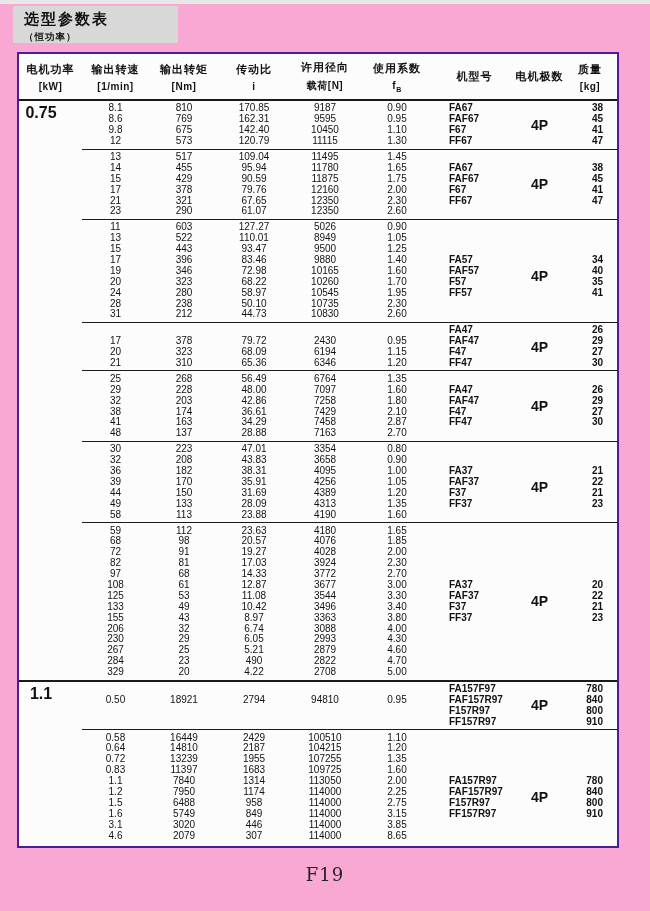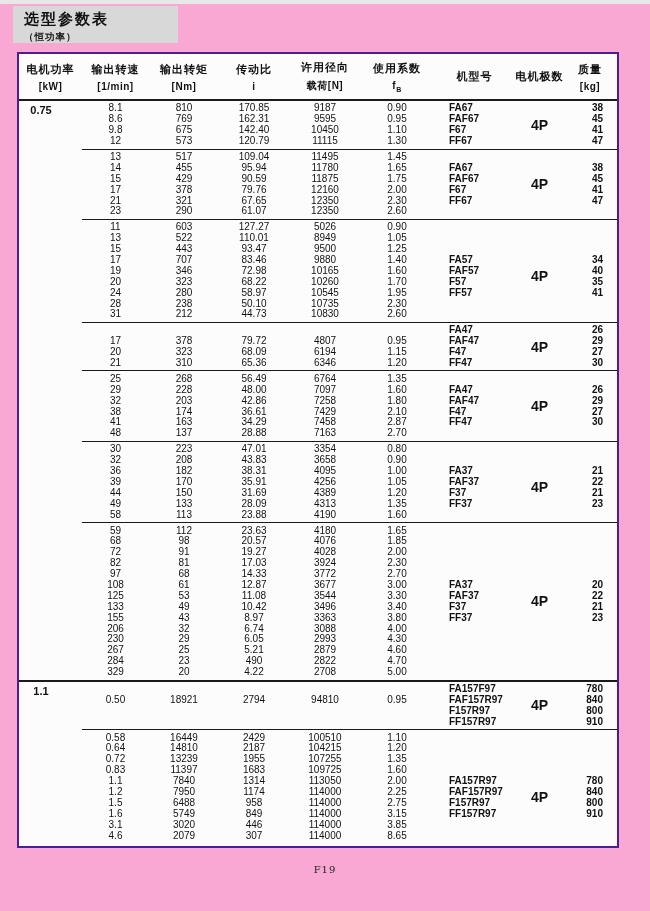--- a/index.html
+++ b/index.html
@@ -31,40 +31,40 @@
   .th .l1{font-size:11px;letter-spacing:1px;white-space:nowrap;}
   .th .l2{font-size:10px;letter-spacing:0.5px;white-space:nowrap;}
   .th .l2:empty{display:none;}
   .th sub{font-size:7px;}
 
   .tbody{padding:0 0 3px 0;}
   .section{position:relative;}
   .section + .section{border-top:2px solid #1a1a1a;}
   .power{
     position:absolute;left:17px;top:3px;width:44px;text-align:center;
-    font-weight:bold;font-size:11px;
+    font-weight:bold;font-size:16px;
   }
   .group{margin-left:63px;padding:2px 0;position:relative;}
   .group + .group{border-top:1px solid #1a1a1a;}
   .trow{
     display:grid;
     grid-template-columns:67px 70px 70px 72px 72px 83px 47px 54px;
     height:10.9px;align-items:center;
   }
   .cell{font-size:10px;line-height:10px;text-align:center;white-space:nowrap;}
   .cell.model{text-align:left;padding-left:16px;font-weight:bold;}
   .cell.mass{text-align:right;padding-right:14px;font-weight:bold;}
   .poles-abs{
     position:absolute;left:434px;width:47px;
     display:flex;align-items:center;justify-content:center;
     font-size:14px;font-weight:bold;
   }
   .page-number{
     position:absolute;left:0;top:860px;width:650px;text-align:center;
-    font-family:"DejaVu Serif",serif;font-size:10px;color:#222;letter-spacing:1px;
+    font-family:"DejaVu Serif",serif;font-size:18px;color:#222;letter-spacing:1px;
   }
 </style>
 </head>
 <body>
 
 <div class="page">
 
   <div class="title-block">
     <div class="title">选型参数表</div>
     <div class="subtitle">（恒功率）</div>
@@ -244,21 +244,21 @@
               <div class="cell">443</div>
               <div class="cell">93.47</div>
               <div class="cell">9500</div>
               <div class="cell">1.25</div>
               <div class="cell model"></div>
               <div class="cell"></div>
               <div class="cell mass"></div>
             </div>
             <div class="trow">
               <div class="cell">17</div>
-              <div class="cell">707</div>
+              <div class="cell">396</div>
               <div class="cell">83.46</div>
               <div class="cell">9880</div>
               <div class="cell">1.40</div>
               <div class="cell model">FA57</div>
               <div class="cell"></div>
               <div class="cell mass">34</div>
             </div>
             <div class="trow">
               <div class="cell">19</div>
               <div class="cell">346</div>
@@ -319,21 +319,21 @@
               <div class="cell"></div>
               <div class="cell"></div>
               <div class="cell model">FA47</div>
               <div class="cell"></div>
               <div class="cell mass">26</div>
             </div>
             <div class="trow">
               <div class="cell">17</div>
               <div class="cell">378</div>
               <div class="cell">79.72</div>
-              <div class="cell">4807</div>
+              <div class="cell">2430</div>
               <div class="cell">0.95</div>
               <div class="cell model">FAF47</div>
               <div class="cell"></div>
               <div class="cell mass">29</div>
             </div>
             <div class="trow">
               <div class="cell">20</div>
               <div class="cell">323</div>
               <div class="cell">68.09</div>
               <div class="cell">6194</div>

